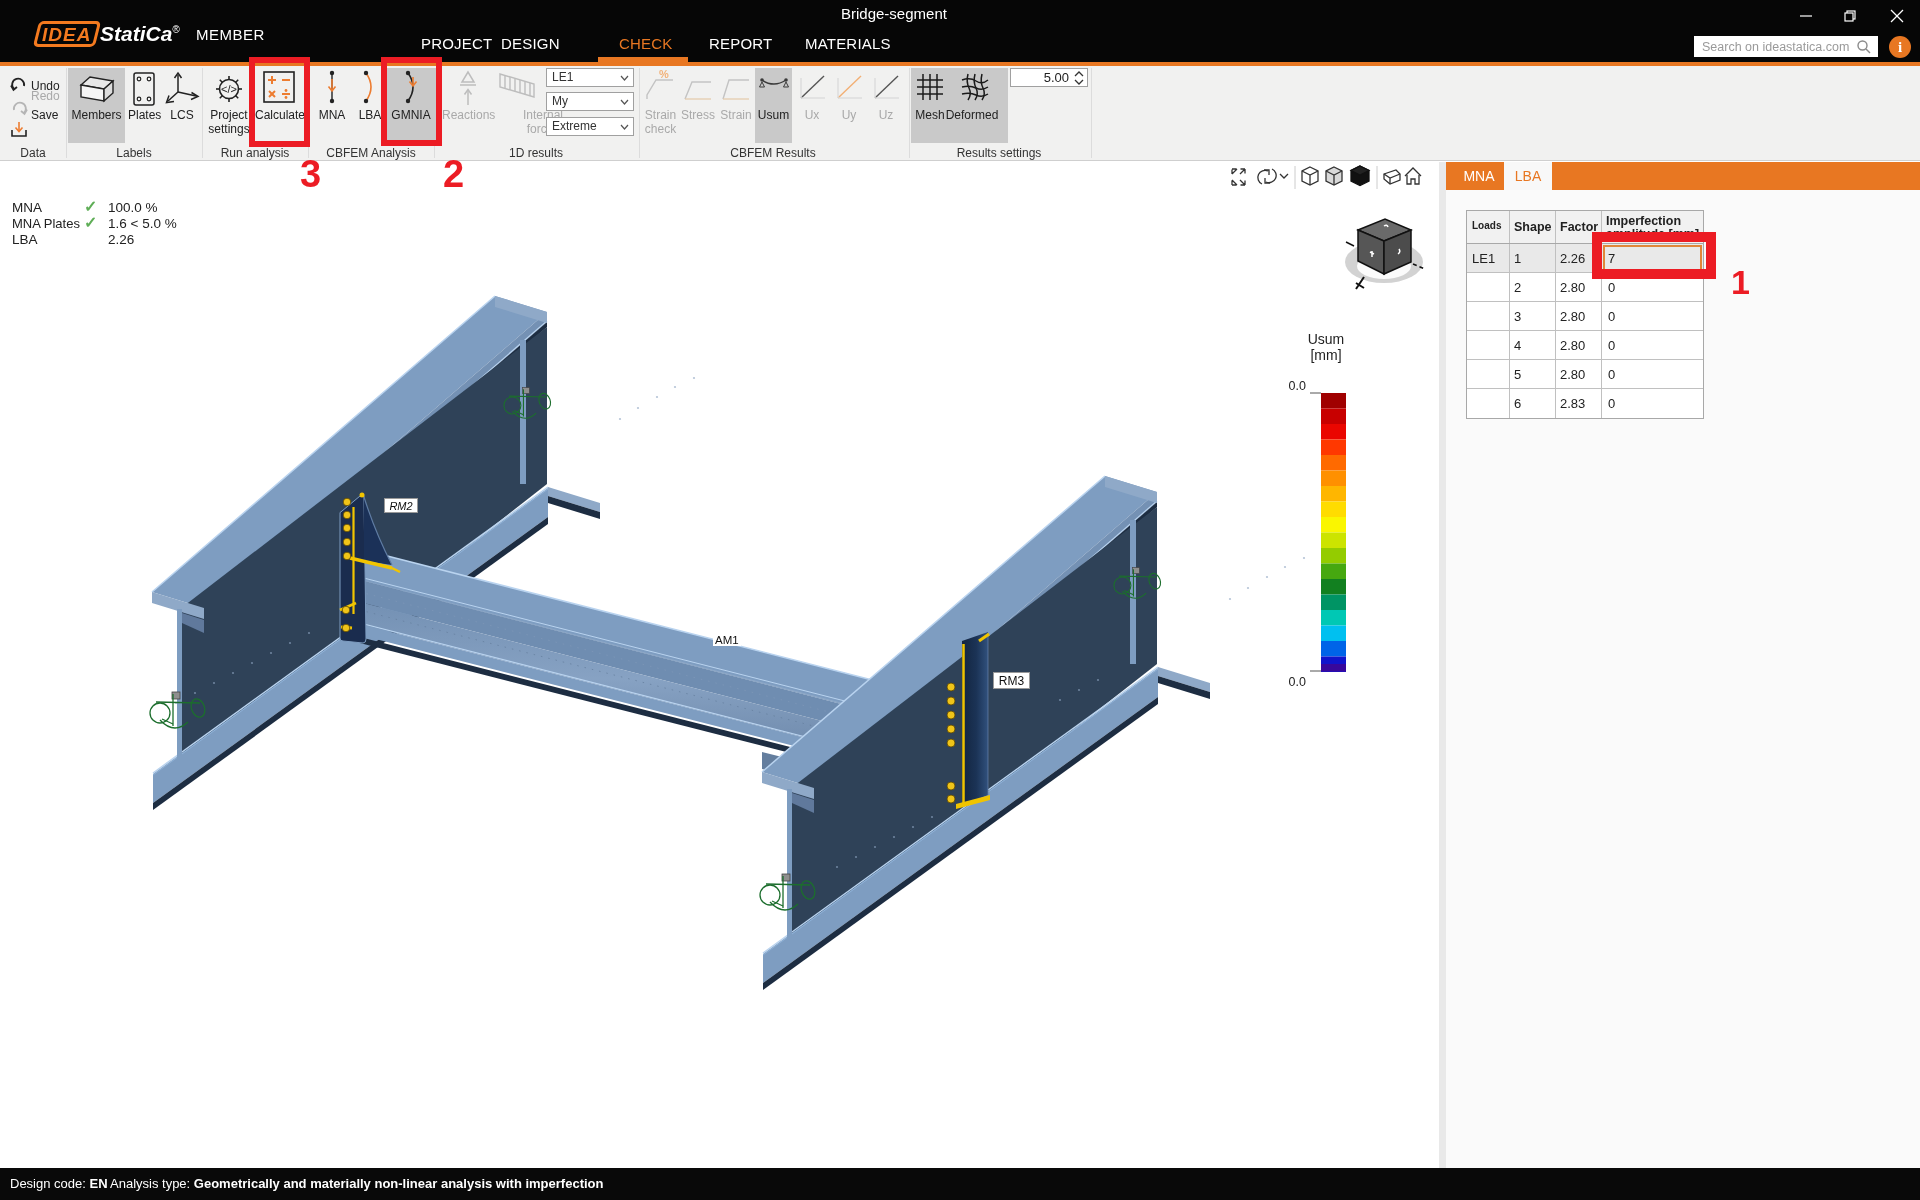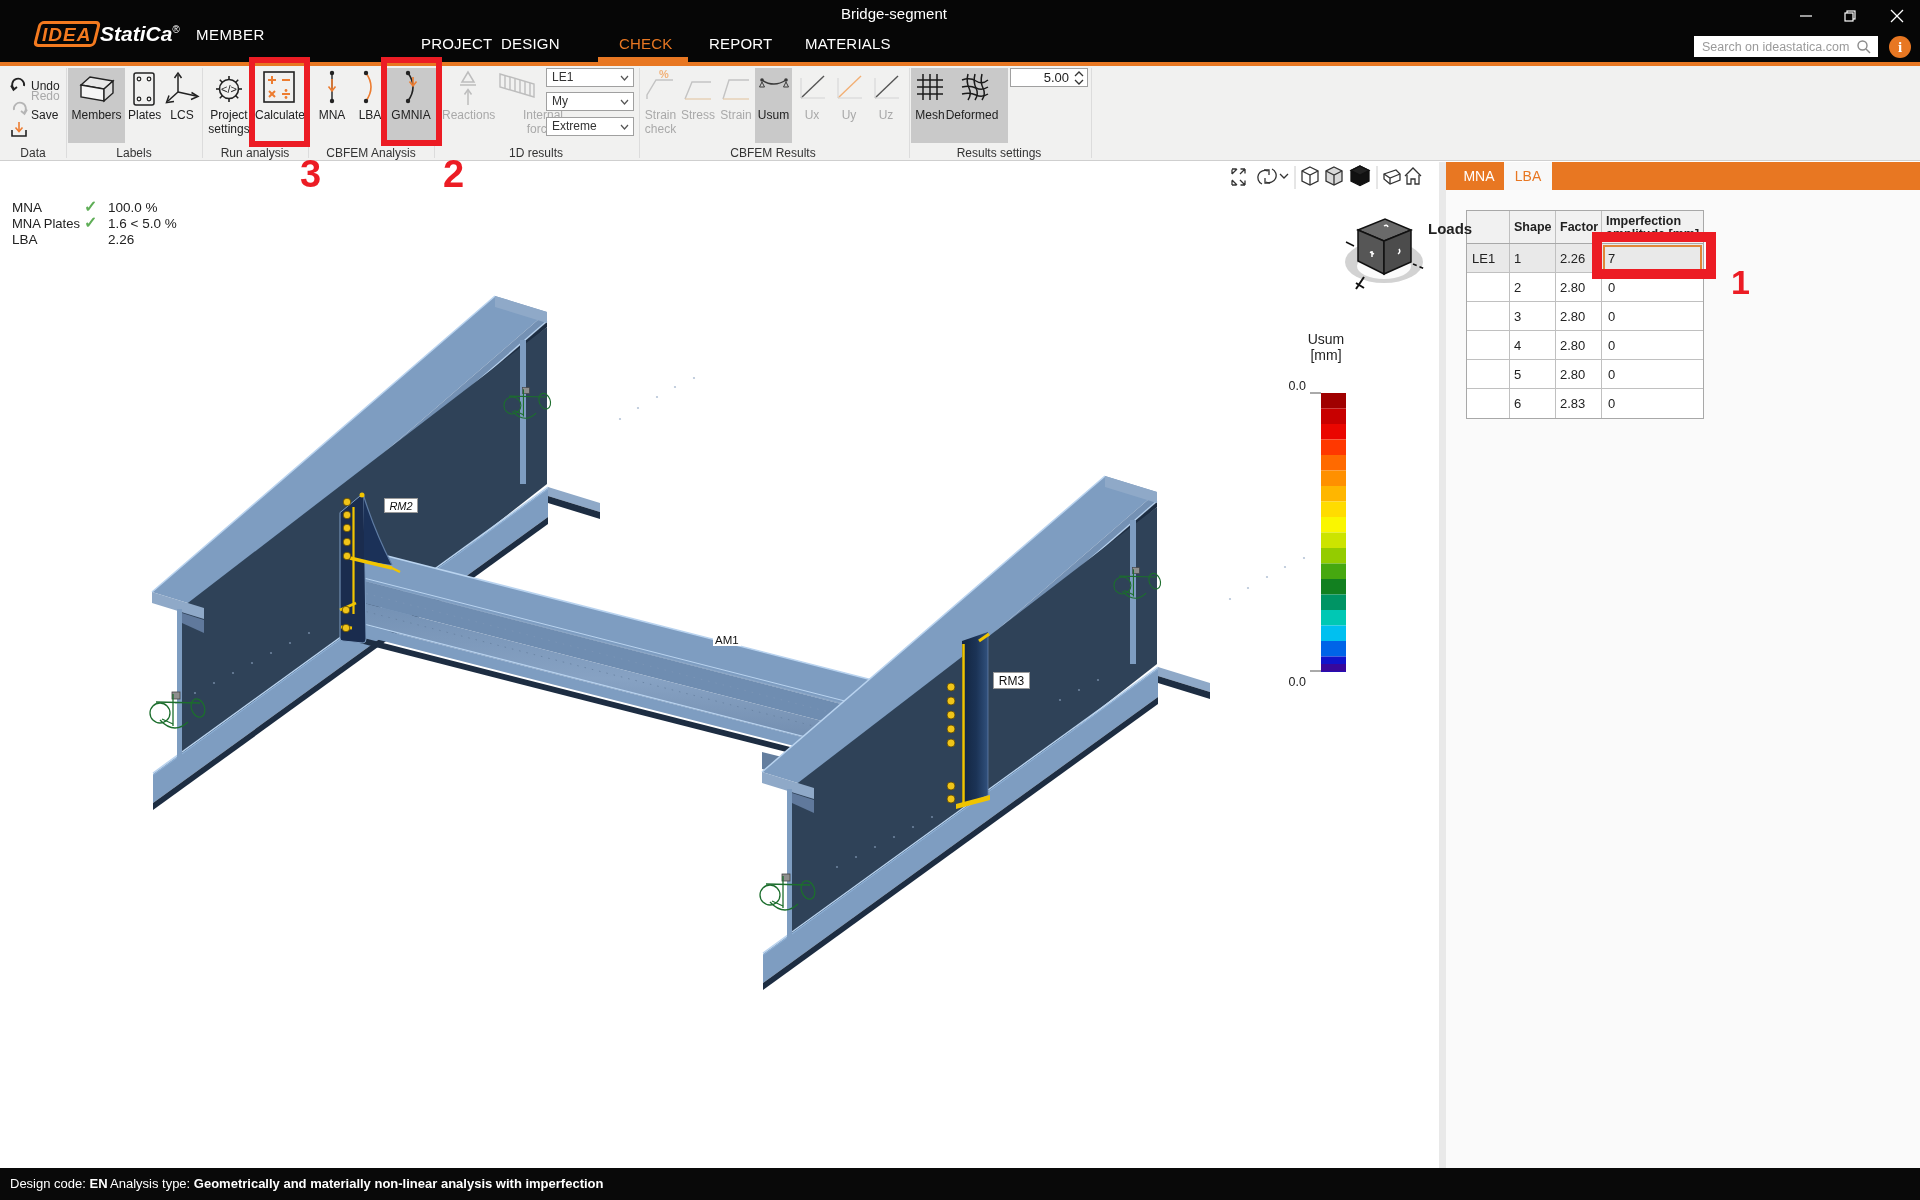--- a/index.html
+++ b/index.html
@@ -544,21 +544,21 @@
   <div class="abs" style="left:1555px;top:211px;width:1px;height:207px;background:#c0c0c0;"></div>
   <div class="abs" style="left:1601px;top:211px;width:1px;height:207px;background:#c0c0c0;"></div>
 
   <div class="abs" style="left:1467px;top:243px;width:236px;height:1px;background:#a8a8a8;"></div>
   <div class="abs" style="left:1467px;top:272px;width:236px;height:1px;background:#c0c0c0;"></div>
   <div class="abs" style="left:1467px;top:301px;width:236px;height:1px;background:#c0c0c0;"></div>
   <div class="abs" style="left:1467px;top:330px;width:236px;height:1px;background:#c0c0c0;"></div>
   <div class="abs" style="left:1467px;top:359px;width:236px;height:1px;background:#c0c0c0;"></div>
   <div class="abs" style="left:1467px;top:388px;width:236px;height:1px;background:#c0c0c0;"></div>
 
-  <div class="abs" style="left:1428px;top:220px;font-size:15px;font-weight:bold;color:#222;">Loads</div>
+  <div class="abs" style="left:1472px;top:220px;font-size:10px;font-weight:bold;color:#222;">Loads</div>
   <div class="abs" style="left:1514px;top:220px;font-size:12.5px;font-weight:bold;color:#222;">Shape</div>
   <div class="abs" style="left:1560px;top:220px;font-size:12.5px;font-weight:bold;color:#222;">Factor</div>
   <div class="abs" style="left:1606px;top:214px;font-size:12.5px;font-weight:bold;color:#222;">Imperfection</div>
   <div class="abs" style="left:1606px;top:227px;font-size:12.5px;font-weight:bold;color:#222;">amplitude [mm]</div>
 
   <div class="abs" style="left:1472px;top:251px;font-size:13px;color:#222;">LE1</div>
   <div class="abs" style="left:1514px;top:251px;font-size:13px;color:#222;">1</div>
   <div class="abs" style="left:1560px;top:251px;font-size:13px;color:#222;">2.26</div>
   <div class="abs" style="left:1603px;top:245px;width:99px;height:27px;background:#e9e9e9;border:2px solid #e0873a;"></div>
   <div class="abs" style="left:1608px;top:251px;font-size:13px;color:#222;">7</div>

